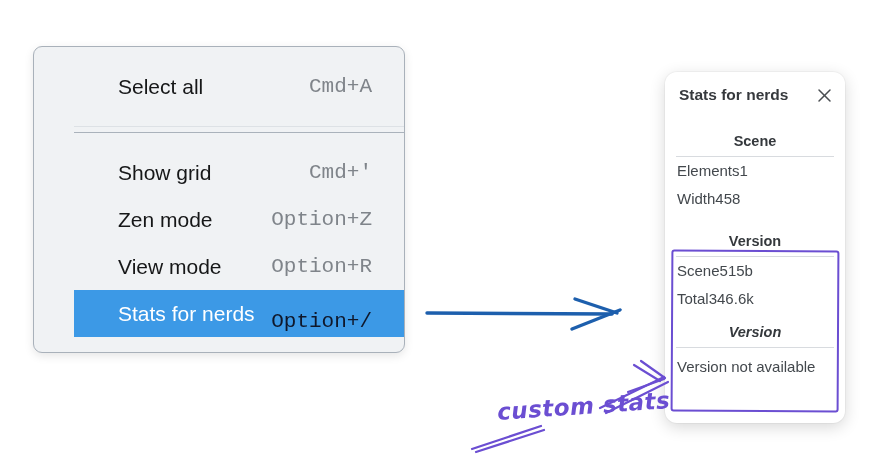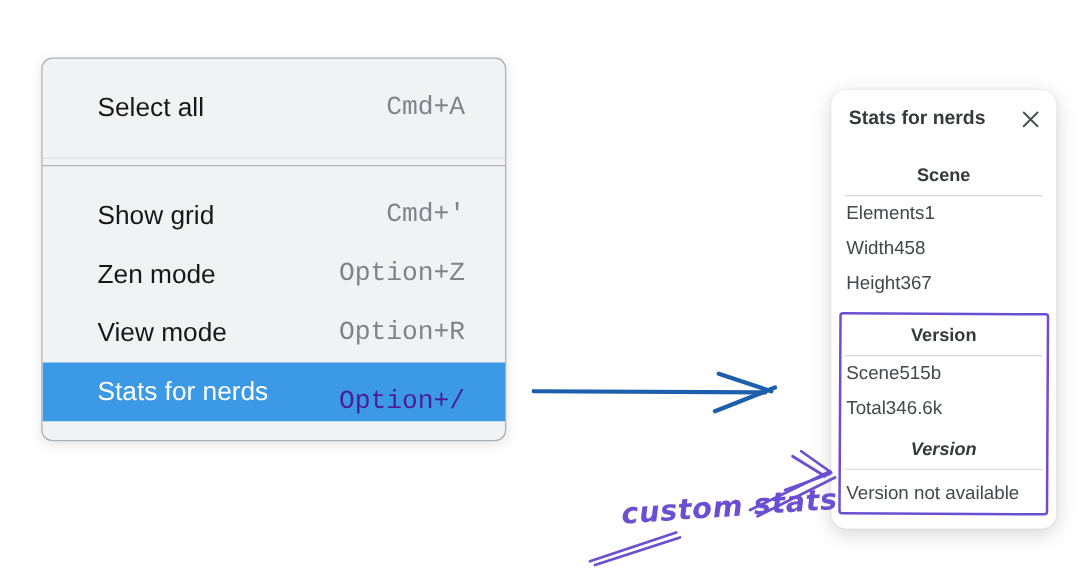--- a/index.html
+++ b/index.html
@@ -8,37 +8,37 @@
     background:#ffffff;
     font-family:"Liberation Sans","DejaVu Sans",sans-serif;
   }
 
   
   .menu {
     position:absolute; left:33px; top:46px; width:372px; height:307px;
     background:#f0f2f4; border:1px solid #a9b1ba; border-radius:9px;
     box-shadow:0 3px 10px rgba(0,0,0,0.10);
     box-sizing:border-box; overflow:hidden;
-    font-size:21px; color:#161718;
+    font-size:21px; color:#161718;padding-left:40px;
   }
   .menu-row {
     display:flex; justify-content:space-between; align-items:center;
     padding:0 32px 0 44px; cursor:default;
   }
   .menu-row.g1 { height:79px; }
   .menu-sep {
     height:5px;
     border-top:1px solid #dde1e5;
     border-bottom:1px solid #aab2bb;
   }
   .menu-group2 { padding:16px 0 20px; }
   .menu-row.g2 { height:47px;text-align:center; }
   .shortcut { color:#7f848a;font-family:Liberation Mono, monospace; }
   .menu-row.highlighted { background:var(--menu-highlight,#3c99e6); color:#ffffff; }
-  .menu-row.highlighted .shortcut { color:#4c1d95;margin-top:16px; }
+  .menu-row.highlighted .shortcut { color:#0f172a;margin-top:16px; }
 
   
   .blue-arrow { position:absolute; left:420px; top:290px; }
 
   
   .panel {
     position:absolute; left:665px; top:72px; width:180px; height:351px;
     background:#ffffff; border-radius:12px;
     box-shadow:0 4px 16px rgba(0,0,0,0.16), 0 0 0 1px rgba(0,0,0,0.03);
     box-sizing:border-box;
@@ -133,24 +133,20 @@
     <div class="heading scene">Scene</div>
     <div class="hr"></div>
     <div class="stat-row">
       <span>Elements</span>
       <span>1</span>
     </div>
     <div class="stat-row">
       <span>Width</span>
       <span>458</span>
     </div>
-    <div class="stat-row">
-      <span>Height</span>
-      <span>367</span>
-    </div>
 
     <div class="heading storage">Version</div>
     <div class="hr"></div>
     <div class="stat-row">
       <span>Scene</span>
       <span>515b</span>
     </div>
     <div class="stat-row">
       <span>Total</span>
       <span>346.6k</span>

